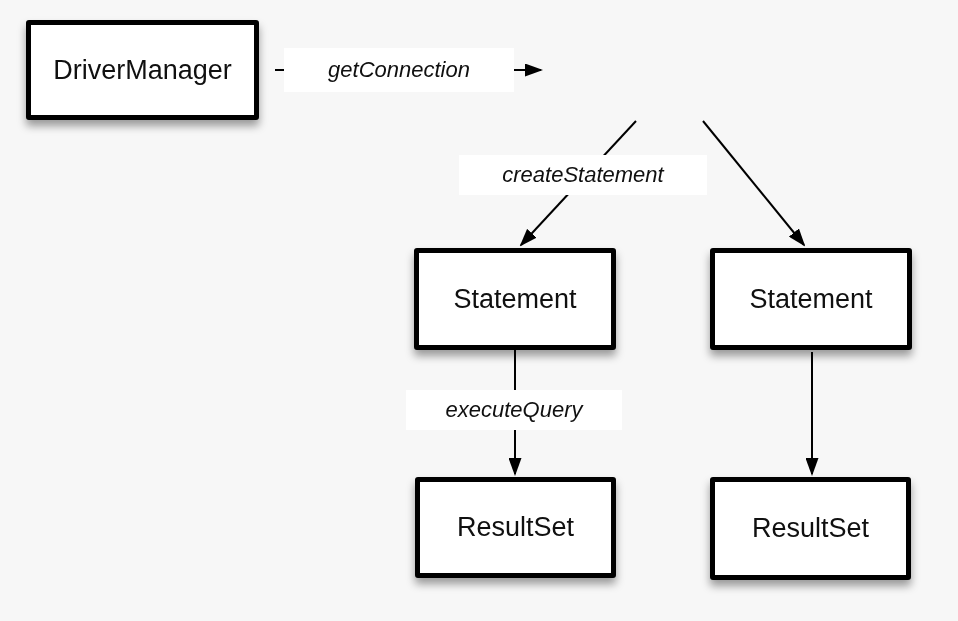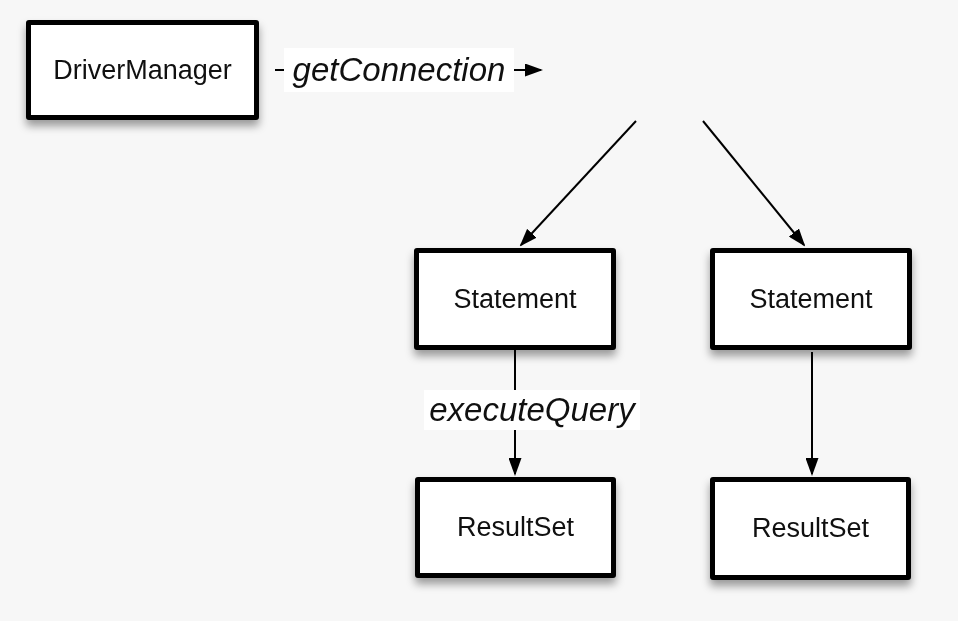--- a/index.html
+++ b/index.html
@@ -38,34 +38,34 @@
     z-index: 2;
   }
   .edge-label {
     position: absolute;
     box-sizing: border-box;
     background: #ffffff;
     display: flex;
     align-items: center;
     justify-content: center;
     font-style: italic;
-    font-size: 33px;
+    font-size: 22px;
     color: #101010;
     z-index: 3;
   }
   #node-drivermanager  { left: 26px;  top: 20px;  width: 233px; height: 100px; }
   #node-connection     { left: 545px; top: 20px;  width: 248px; height: 100px; }
   #node-statement-left { left: 414px; top: 248px; width: 202px; height: 102px; }
   #node-statement-right{ left: 710px; top: 248px; width: 202px; height: 102px; }
   #node-resultset-left { left: 415px; top: 477px; width: 201px; height: 101px; }
   #node-resultset-right{ left: 710px; top: 477px; width: 201px; height: 103px; }
 
   #label-getconnection   { left: 284px; top: 48px;  width: 230px; height: 44px; }
   #label-createstatement { left: 459px; top: 155px; width: 248px; height: 40px; }
-  #label-executequery    { left: 424px; top: 390px; width: 216px; height: 40px; }
+  #label-executequery    { left: 406px; top: 390px; width: 216px; height: 40px; }
 </style>
 </head>
 <body>
 
 <div class="canvas">
 
   <svg class="edges" viewBox="0 0 958 621" xmlns="http://www.w3.org/2000/svg">
     <defs>
       <marker id="arrowhead" markerUnits="userSpaceOnUse" markerWidth="18" markerHeight="13" refX="16" refY="6.5" orient="auto">
         <path d="M0,0 L18,6.5 L0,13 Z" fill="#000000"></path>
@@ -88,15 +88,16 @@
     <span>Statement</span>
   </div>
   <div class="node" id="node-resultset-left">
     <span>ResultSet</span>
   </div>
   <div class="node" id="node-resultset-right">
     <span>ResultSet</span>
   </div>
 
   <div class="edge-label" id="label-getconnection">getConnection</div>
+  <div class="edge-label" id="label-createstatement">createStatement</div>
   <div class="edge-label" id="label-executequery">executeQuery</div>
 
 </div>
 
 </body></html>

